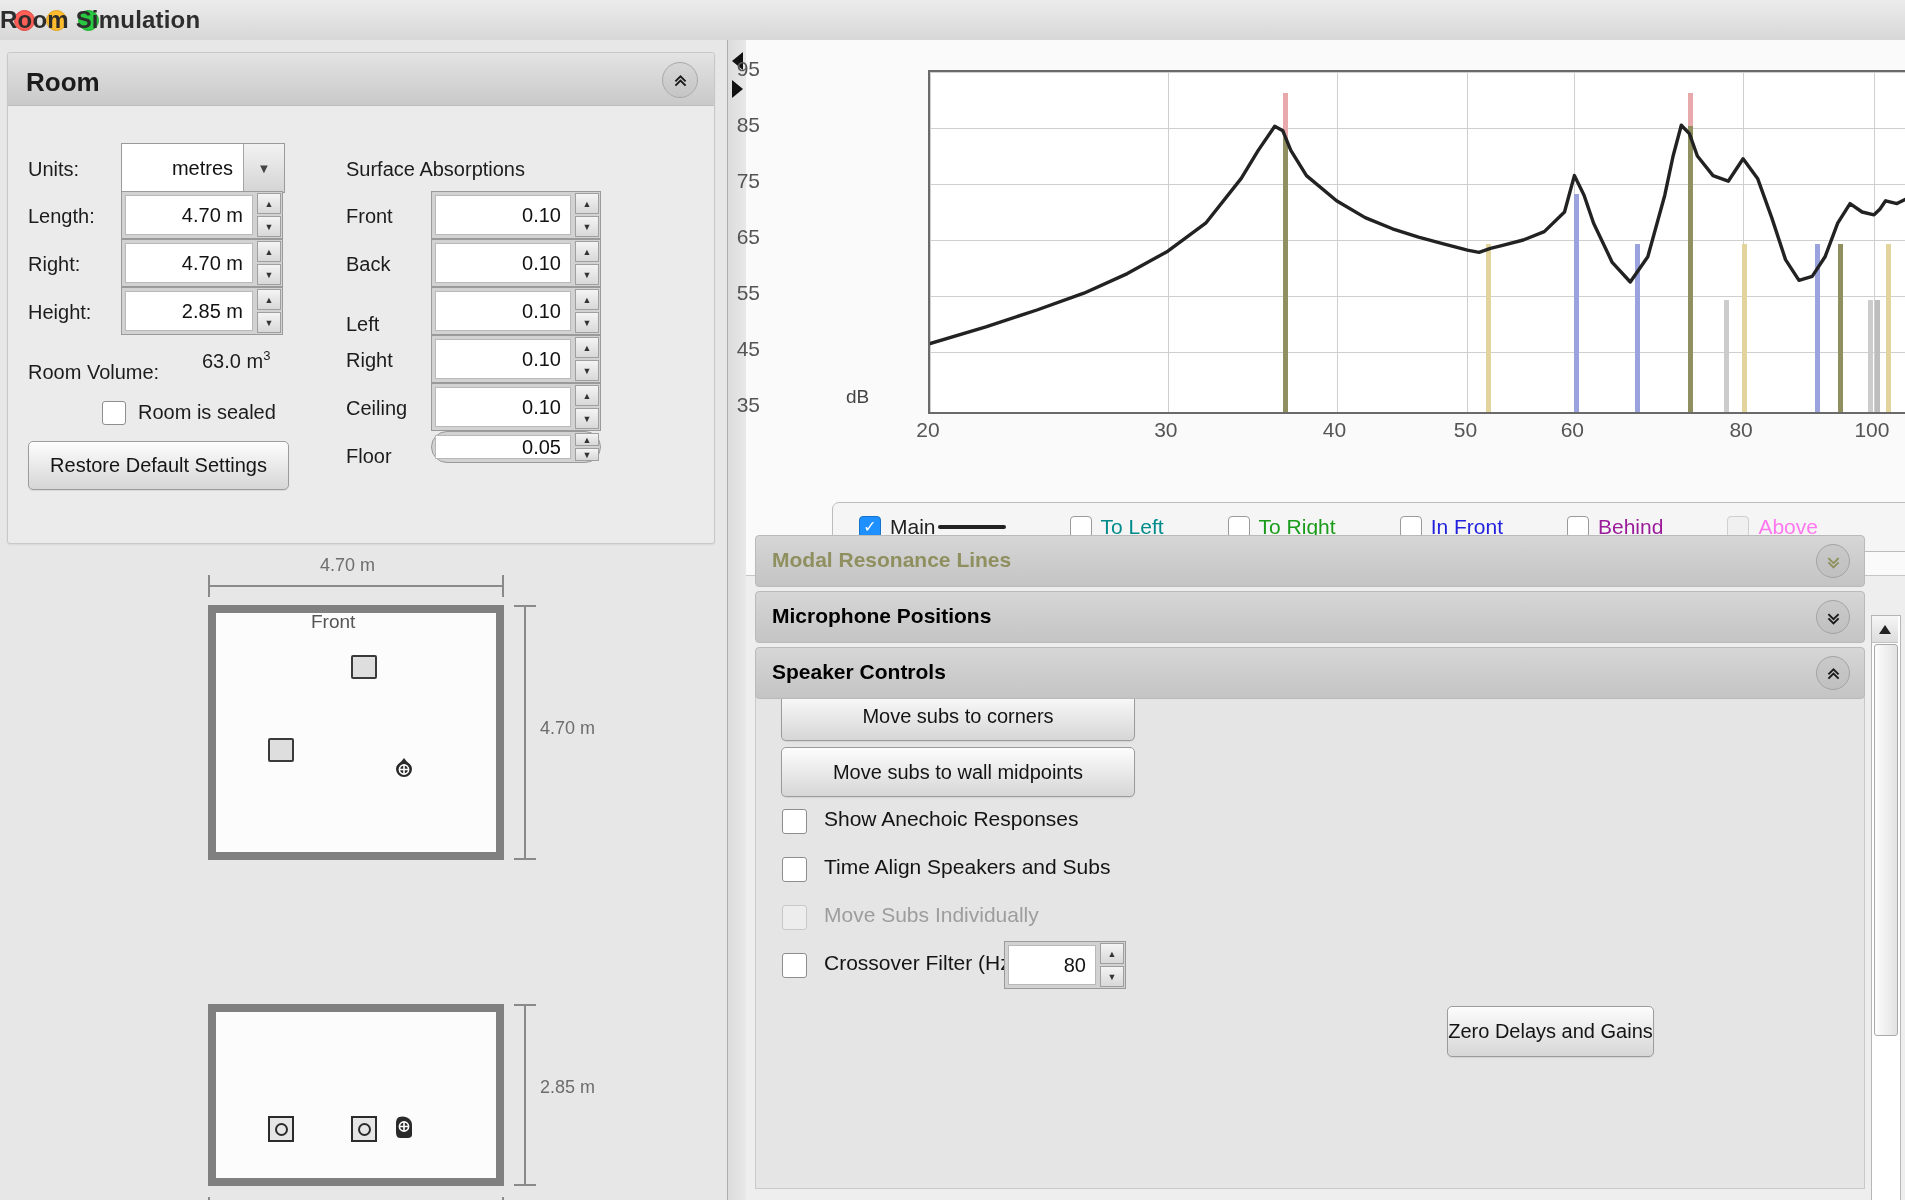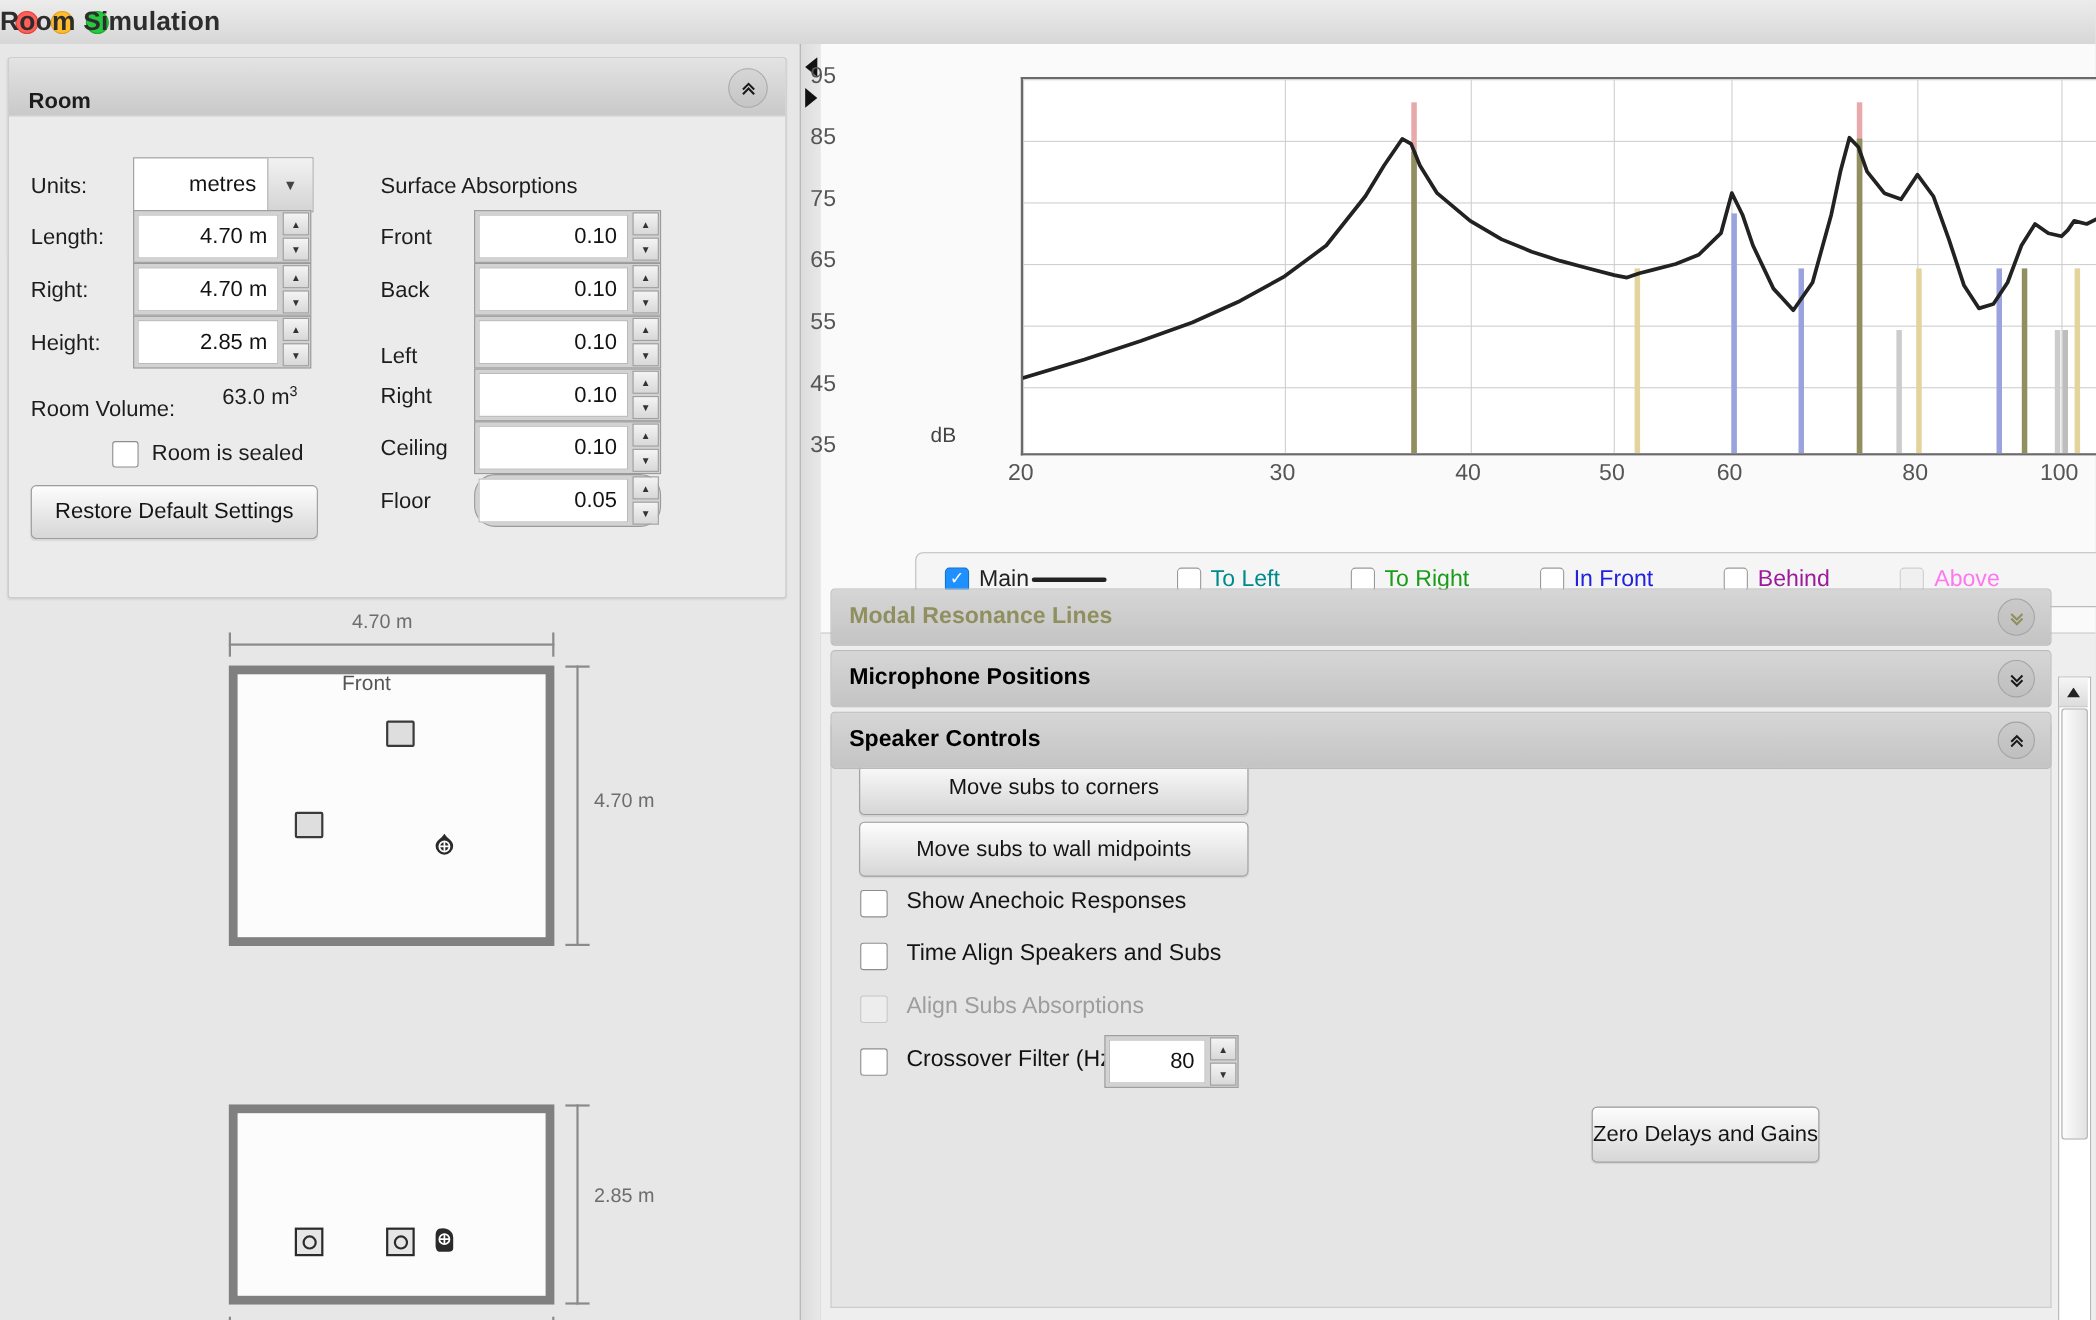--- a/index.html
+++ b/index.html
@@ -35,21 +35,21 @@
     position:absolute;left:7px;top:12px;width:706px;height:490px;
     background:#ebebeb;border:1px solid #c8c8c8;border-radius:3px;
     box-shadow:0 1px 2px rgba(0,0,0,.07);
   }
   #room-group-header{
     position:absolute;left:0;top:0;width:706px;height:52px;
     background:linear-gradient(#e3e3e3,#c9c9c9);
     border-bottom:1px solid #bdbdbd;border-radius:3px 3px 0 0;
   }
   #room-group-title{
-    position:absolute;left:18px;top:28px;font-size:20px;font-weight:bold;color:#1c1c1c;text-align:right;
+    position:absolute;left:18px;top:14px;font-size:26px;font-weight:bold;color:#1c1c1c;text-align:right;
   }
   .collapse-btn{
     position:absolute;width:34px;height:34px;border-radius:50%;
     background:rgba(0,0,0,.035);border:1px solid #a9a9a9;
     display:flex;align-items:center;justify-content:center;
   }
   .chev{display:block;width:17px;height:17px;}
   #room-collapse{right:16px;top:9px;}
   
   .lbl{position:absolute;font-size:20px;color:#1c1c1c;}
@@ -275,21 +275,21 @@
     <div class="lbl" style="left:338px;top:344px;">Ceiling</div>
     <div class="spinner" style="left:423px;top:330px;width:170px;height:48px;">
       <div class="fld">0.10</div>
       <div class="spin-btns">
           <div>▲</div>
           <div>▼</div>
         </div>
     </div>
 
     <div class="lbl" style="left:338px;top:392px;">Floor</div>
-    <div class="spinner" style="left:423px;top:378px;width:170px;height:48px;border-radius:19px;">
+    <div class="spinner" style="left:423px;top:378px;width:170px;height:32px;border-radius:19px;">
       <div class="fld">0.05</div>
       <div class="spin-btns">
           <div>▲</div>
           <div>▼</div>
         </div>
     </div>
   </div>
 
   <div class="diagram-wrap" style="left:0;top:515px;width:727px;height:360px;">
     <div class="dimlbl" style="left:320px;top:0;">4.70 m</div>
@@ -460,21 +460,21 @@
     <div class="btn" style="left:25px;top:32px;width:352px;height:48px;">Move subs to corners</div>
     <div class="btn" style="left:25px;top:88px;width:352px;height:48px;">Move subs to wall midpoints</div>
 
     <div class="sc-cb" style="left:26px;top:150px;"></div>
     <div class="sc-lbl" style="left:68px;top:148px;">Show Anechoic Responses</div>
 
     <div class="sc-cb" style="left:26px;top:198px;"></div>
     <div class="sc-lbl" style="left:68px;top:196px;">Time Align Speakers and Subs</div>
 
     <div class="sc-cb dis" style="left:26px;top:246px;"></div>
-    <div class="sc-lbl dis" style="left:68px;top:244px;">Align Subs Absorptions</div>
+    <div class="sc-lbl dis" style="left:68px;top:244px;">Move Subs Individually</div>
 
     <div class="sc-cb" style="left:26px;top:294px;"></div>
     <div class="sc-lbl" style="left:68px;top:292px;">Crossover Filter (Hz)</div>
     <div class="spinner" style="left:248px;top:282px;width:122px;height:48px;">
       <div class="fld">80</div>
       <div class="spin-btns">
           <div>▲</div>
           <div>▼</div>
         </div>
     </div>

